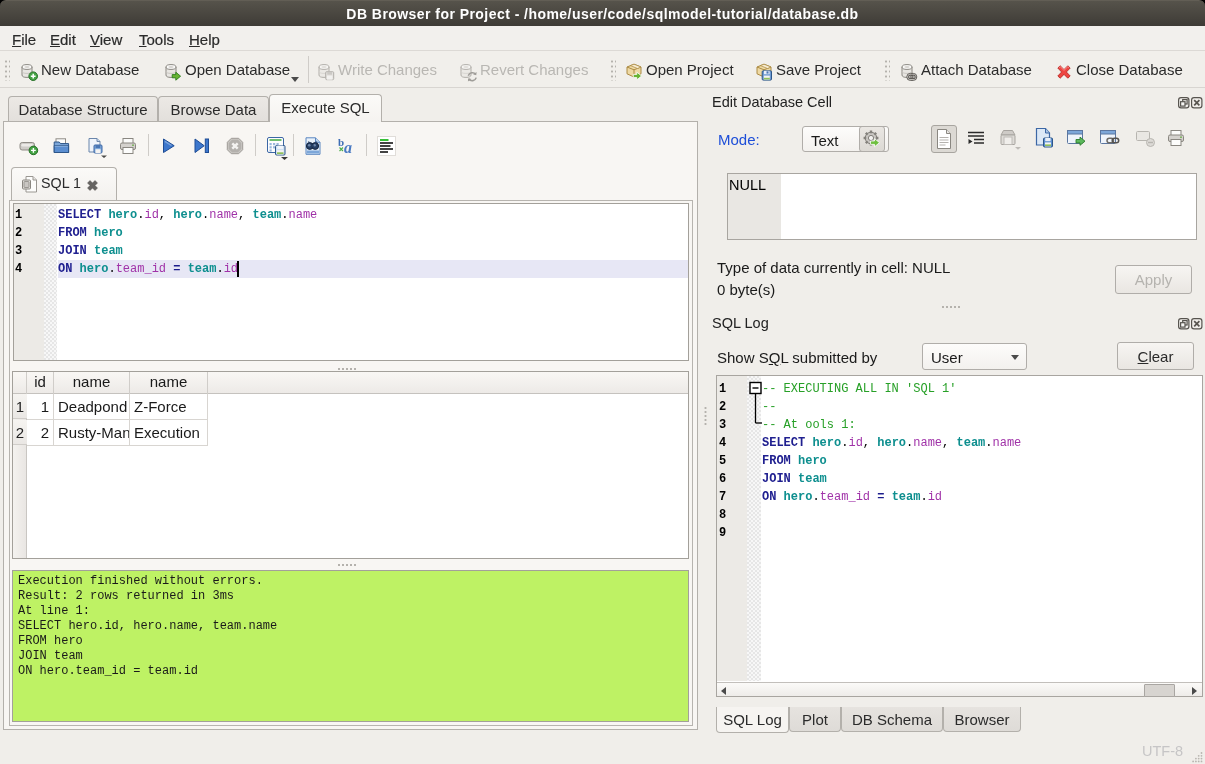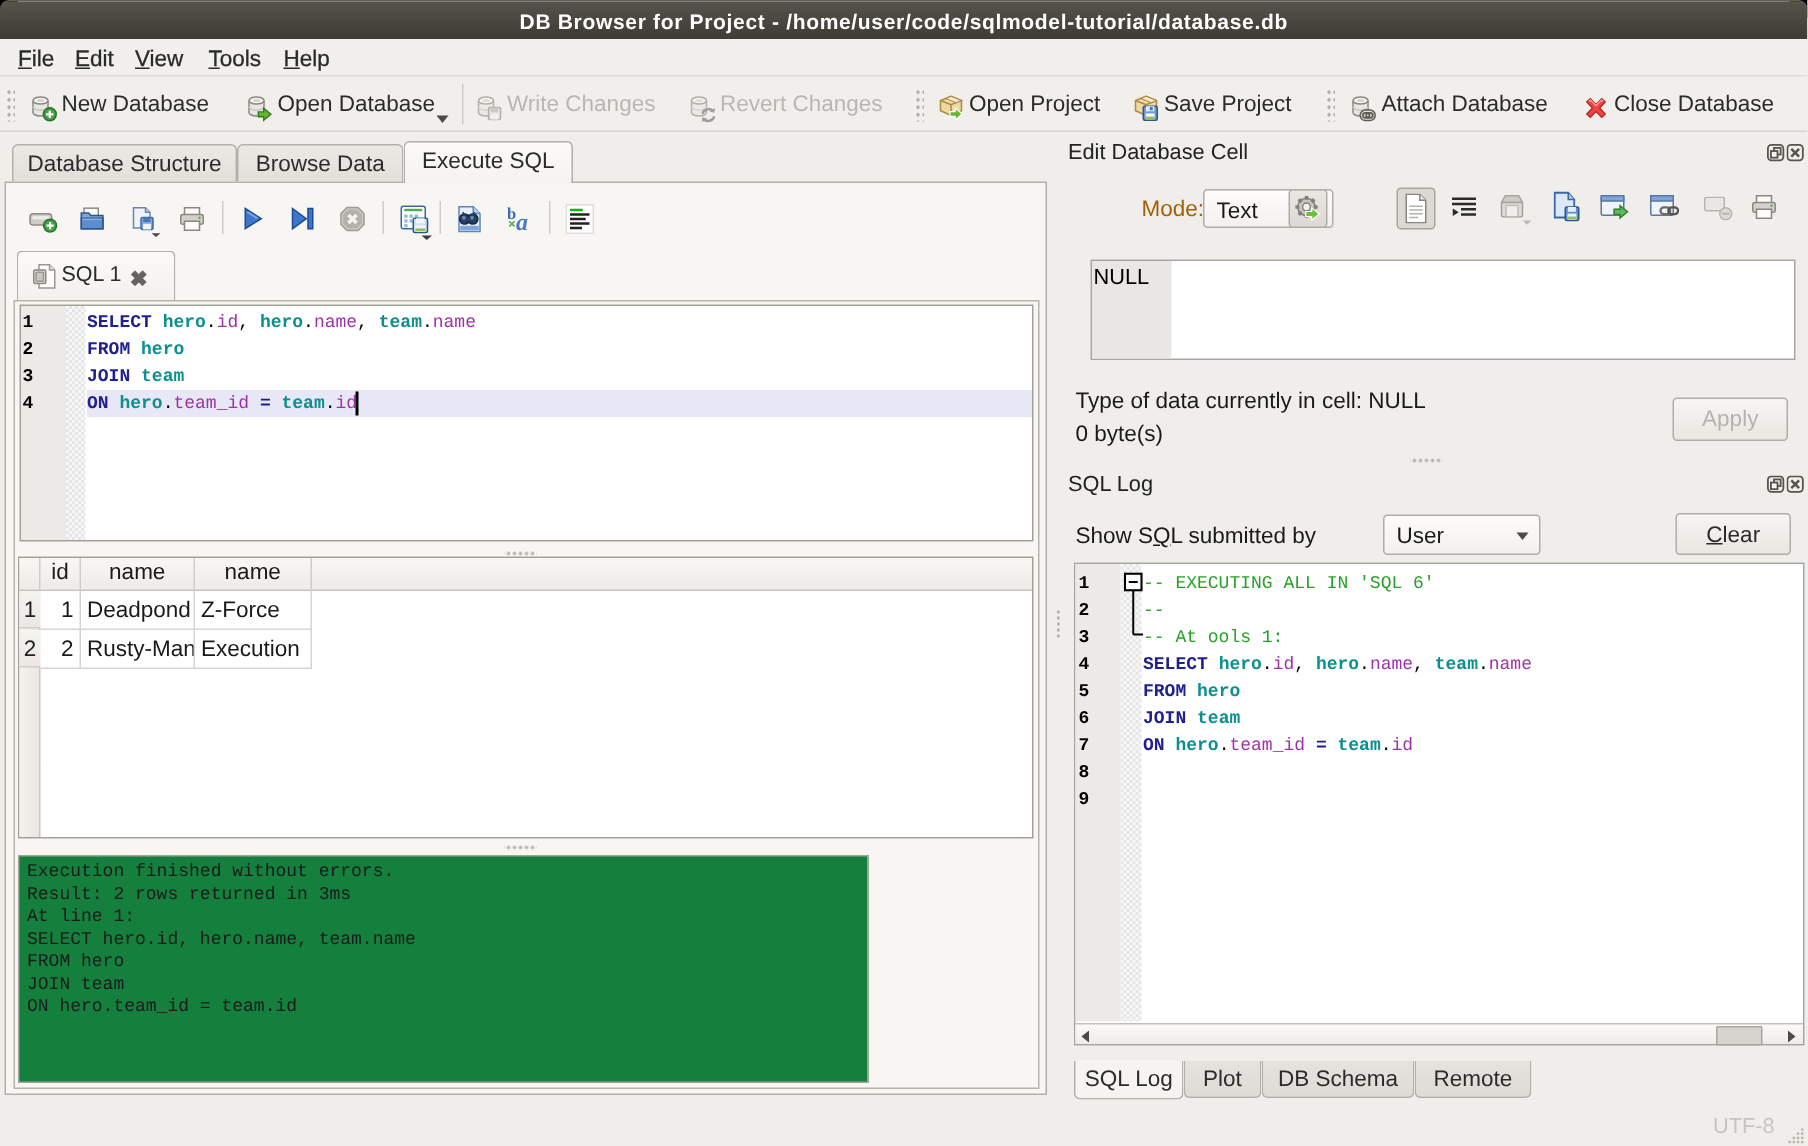--- a/index.html
+++ b/index.html
@@ -74,21 +74,21 @@
 
 
 #rtable { left:12px; top:371px; width:677px; height:188px; border:1px solid #a3a09a; background:#fff; }
 #rheader { left:0; top:0; width:675px; height:22px; background:linear-gradient(#f9f7f4,#edeae7); border-bottom:1px solid #c5c2be; }
 .hcell { position:absolute; top:0; height:22px; border-right:1px solid #d0cdc9; font-size:15px; color:#1a1a1a; text-align:center; line-height:20px; }
 #vheader { left:0; top:22px; width:14px; height:164px; background:linear-gradient(90deg,#f4f2ef,#e9e6e3); border-right:1px solid #c9c6c2; }
 .vcell { position:absolute; left:0; width:14px; height:25px; font-size:15px; color:#222; text-align:center; line-height:25px; border-bottom:1px solid #d0cdc9; background:linear-gradient(#f6f4f1,#eae7e4); }
 .dcell { position:absolute; white-space:nowrap; overflow:hidden; height:26px; border-right:1px solid #d8d5d1; border-bottom:1px solid #d8d5d1; font-size:15px; color:#1a1a1a; line-height:25px; background:#fff; }
 
 
-#msgbox { left:12px; top:570px; width:567px; height:152px; border:1px solid #a3a09a; background:#15803d;
+#msgbox { left:12px; top:570px; width:677px; height:152px; border:1px solid #a3a09a; background:#bef264;
   font-family:"Liberation Mono",monospace; font-size:12px; line-height:15px; color:#1a1a1a; padding:3px 0 0 5px; white-space:pre; }
 .docktitle { font-size:14.5px; color:#222; }
 .combo { background:linear-gradient(#fdfcfb,#f3f1ee); border:1px solid #b0ada9; border-radius:3px; font-size:15px; color:#1a1a1a;margin-left:36px; }
 .btn { background:linear-gradient(#f7f5f2,#e9e6e2); border:1px solid #b0ada9; border-radius:3px; font-size:15px; text-align:center; }
 #nullbox { left:727px; top:173px; width:470px; height:67px; border:1px solid #a8a5a0; background:#fff; }
 #nullgrey { left:0; top:0; width:53px; height:65px; background:#e9e7e3; }
 #logbox { left:716px; top:375px; width:487px; height:322px; border:1px solid #a8a5a0; background:#fff; }
 #loggutter { left:0; top:0; width:30px; height:305px; background:#eceae6; }
 #logfold { left:30px; top:0; width:14px; height:305px;
   background-image:conic-gradient(#e6e6e6 90deg, #f7f7f7 90deg 180deg, #e6e6e6 180deg 270deg, #f7f7f7 270deg);
@@ -368,21 +368,21 @@
 <div class="abs" style="left:1178px;top:95px;" id="dock-ic1"><svg width="12" height="12">
       <rect x="0.6" y="0.6" width="10.3" height="10.3" rx="2.4" fill="none" stroke="#57544f" stroke-width="1.2"></rect>
       <rect x="4.7" y="2.6" width="4.4" height="4.4" fill="none" stroke="#57544f" stroke-width="1.2"></rect>
       <rect x="2.6" y="4.7" width="4.4" height="4.4" fill="#f6f5f3" stroke="#57544f" stroke-width="1.2"></rect>
     </svg></div>
 <div class="abs" style="left:1191px;top:95px;" id="dock-ic2"><svg width="12" height="12">
       <rect x="0.6" y="0.6" width="10.3" height="10.3" rx="2.4" fill="none" stroke="#57544f" stroke-width="1.2"></rect>
       <path d="M3.2 3.2 L8.4 8.4 M8.4 3.2 L3.2 8.4" stroke="#57544f" stroke-width="1.7"></path>
     </svg></div>
 
-<div class="abs" style="left:718px;top:131px;font-size:15px;color:#a16207;margin-left:43px;">Mode:</div>
+<div class="abs" style="left:718px;top:131px;font-size:15px;color:#1d4ed8;">Mode:</div>
 <div class="combo abs" style="left:766px;top:126px;width:87px;height:26px;">
   <span class="abs" style="left:8px;top:5px;">Text</span>
   <span class="abs" style="left:70px;top:10px;width:0;height:0;border-left:4px solid transparent;border-right:4px solid transparent;border-top:5px solid #4a4a4a;"></span>
 </div>
 <div class="btn abs" style="left:859px;top:126px;width:26px;height:26px;background:linear-gradient(#eae7e3,#dcd9d4);" id="ic-import">
     <svg width="24" height="24" style="position:absolute;left:0px;top:0px;">
       <circle cx="11" cy="11" r="5.8" fill="#c9c6c2" stroke="#83807b"></circle>
       <g stroke="#83807b" stroke-width="2.4">
         <path d="M11 3.6 v2.6 M11 15.8 v2.6 M3.6 11 h2.6 M15.8 11 h2.6 M5.8 5.8 l1.9 1.9 M14.3 14.3 l1.9 1.9 M16.2 5.8 l-1.9 1.9 M7.7 14.3 l-1.9 1.9"></path>
       </g>
@@ -482,42 +482,42 @@
   <div class="lognum" style="top:94px;">6</div>
   <div class="lognum" style="top:112px;">7</div>
   <div class="lognum" style="top:130px;">8</div>
   <div class="lognum" style="top:148px;">9</div>
   <svg class="abs" style="left:31px;top:5px;" width="20" height="50">
     <rect x="2" y="1.5" width="11" height="11" fill="#fff" stroke="#000" stroke-width="1.4"></rect>
     <line x1="4.5" y1="7" x2="10.5" y2="7" stroke="#000" stroke-width="1.4"></line>
     <line x1="7.5" y1="12.5" x2="7.5" y2="42" stroke="#000" stroke-width="1.3"></line>
     <line x1="7.5" y1="42" x2="14" y2="42" stroke="#000" stroke-width="1.3"></line>
   </svg>
-  <div class="logline" style="top:4px;"><span class="cmt">-- EXECUTING ALL IN 'SQL 6'</span></div>
+  <div class="logline" style="top:4px;"><span class="cmt">-- EXECUTING ALL IN 'SQL 1'</span></div>
   <div class="logline" style="top:22px;"><span class="cmt">--</span></div>
   <div class="logline" style="top:40px;"><span class="cmt">-- At ools 1:</span></div>
   <div class="logline" style="top:58px;"><span class="kw">SELECT</span> <span class="tbl">hero</span>.<span class="fld">id</span>, <span class="tbl">hero</span>.<span class="fld">name</span>, <span class="tbl">team</span>.<span class="fld">name</span></div>
   <div class="logline" style="top:76px;"><span class="kw">FROM</span> <span class="tbl">hero</span></div>
   <div class="logline" style="top:94px;"><span class="kw">JOIN</span> <span class="tbl">team</span></div>
   <div class="logline" style="top:112px;"><span class="kw">ON</span> <span class="tbl">hero</span>.<span class="fld">team_id</span> <span class="op">=</span> <span class="tbl">team</span>.<span class="fld">id</span></div>
   <div id="hscroll" class="abs">
     <svg class="abs" style="left:3px;top:4px;" width="8" height="8">
         <path d="M6 0 L1 4 L6 8 Z" fill="#4a4a4a"></path>
       </svg>
     <div class="abs" style="left:427px;top:0.5px;width:31px;height:13px;background:#d7d4d0;border:1px solid #a9a6a2;border-radius:1px;"></div>
     <svg class="abs" style="left:474px;top:4px;" width="8" height="8">
         <path d="M1 0 L6 4 L1 8 Z" fill="#4a4a4a"></path>
       </svg>
   </div>
 </div>
 
 <div class="btab active abs" style="left:716px;width:73px;">SQL Log</div>
 <div class="btab abs" style="left:789px;width:52px;">Plot</div>
 <div class="btab abs" style="left:841px;width:102px;">DB Schema</div>
-<div class="btab abs" style="left:943px;width:78px;">Remote</div>
+<div class="btab abs" style="left:943px;width:78px;">Browser</div>
 
 <div id="utf8" class="abs">UTF-8</div>
 <div class="abs" style="left:704px;top:406px;width:3px;height:20px;background-image:radial-gradient(circle,#b5b2ad 1px,transparent 1.2px);background-size:3px 4px;"></div>
 <svg class="abs" style="left:1191px;top:750px;" width="13" height="14">
     <g fill="#b8b5b0">
       <circle cx="10.5" cy="3" r="0.9"></circle>
       <circle cx="7.7" cy="5.8" r="0.9"></circle>
       <circle cx="10.5" cy="5.8" r="0.9"></circle>
       <circle cx="4.9" cy="8.6" r="0.9"></circle>
       <circle cx="7.7" cy="8.6" r="0.9"></circle>

